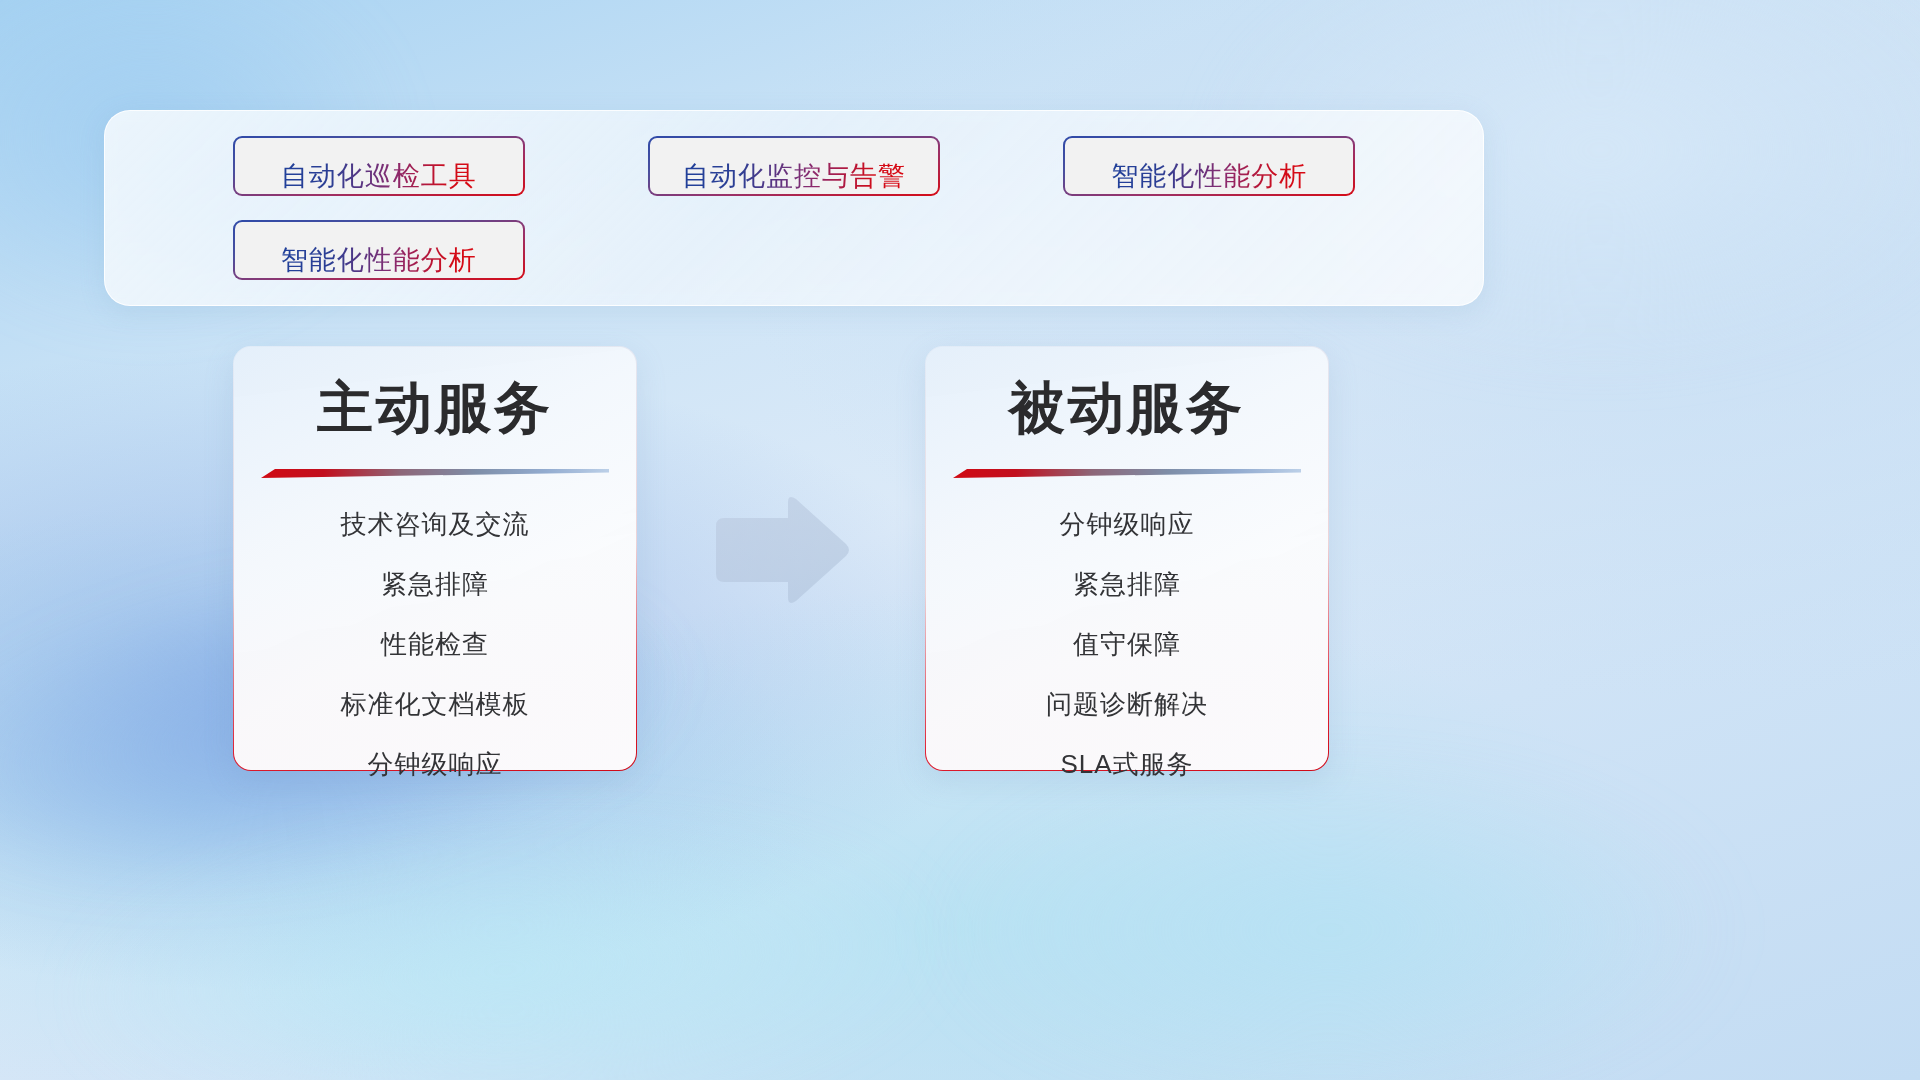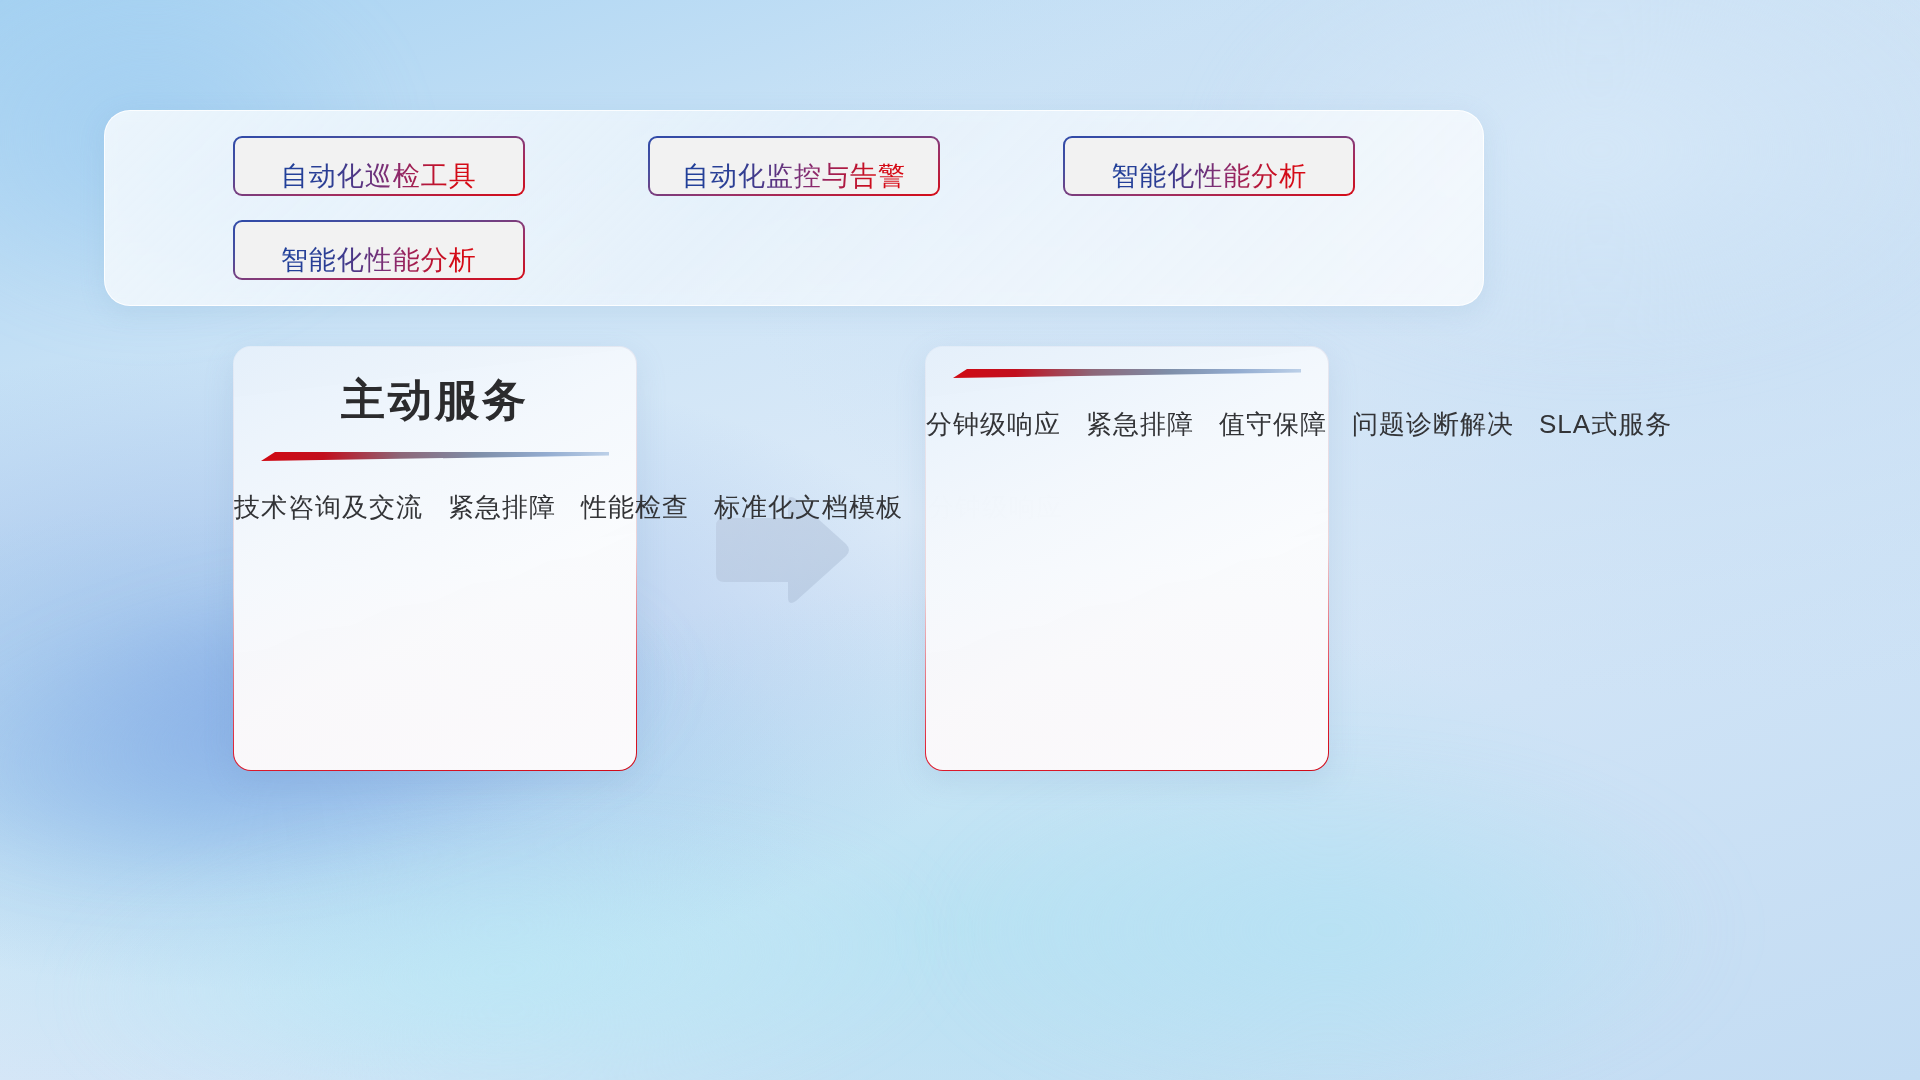--- a/index.html
+++ b/index.html
@@ -93,29 +93,29 @@
       linear-gradient(173deg, rgba(226,236,248,0.95) 0%, rgba(240,210,212,0.9) 52%, rgba(226,22,40,0.95) 86%, #cf0a18 100%) border-box;
     border:1.6px solid transparent;
     box-shadow:0 10px 30px rgba(110,150,195,0.18);
   }
   .card-left{ left:233px; }
   .card-right{ left:925px; }
 
   .card-title{
     margin-top:24px;
     text-align:center;
-    font-size:44px; font-weight:700; letter-spacing:3px;
+    font-size:56px; font-weight:700; letter-spacing:3px;
     color:#2b2b2d;
   }
   .divider-wrap{
     margin:20px auto 0; width:348px; height:14px; position:relative;
   }
   .card-list{
     margin-top:26px;
-    display:flex; flex-direction:row; align-items:center;
+    display:flex; flex-direction:column; align-items:center;
     gap:25px;
   }
   .card-list-item{
     font-size:26px; color:#333437; letter-spacing:1px; white-space:nowrap;
   }
 </style>
 </head>
 <body>
 
 <div class="stage">
@@ -177,20 +177,21 @@
     <div class="card-list">
       <div class="card-list-item">技术咨询及交流</div>
       <div class="card-list-item">紧急排障</div>
       <div class="card-list-item">性能检查</div>
       <div class="card-list-item">标准化文档模板</div>
       <div class="card-list-item">分钟级响应</div>
     </div>
   </div>
 
   <div class="card card-right">
+    <div class="card-title">被动服务</div>
     <div class="divider-wrap">
       <svg width="348" height="14" viewBox="0 0 348 14" xmlns="http://www.w3.org/2000/svg">
         <defs>
           <linearGradient id="divGradR" x1="0" y1="0" x2="1" y2="0">
             <stop offset="0%" stop-color="#d00a14"></stop>
             <stop offset="18%" stop-color="#c20f1e"></stop>
             <stop offset="40%" stop-color="#8d6678"></stop>
             <stop offset="62%" stop-color="#7e8ea8"></stop>
             <stop offset="82%" stop-color="#93acd0"></stop>
             <stop offset="100%" stop-color="#bcd0e8"></stop>

